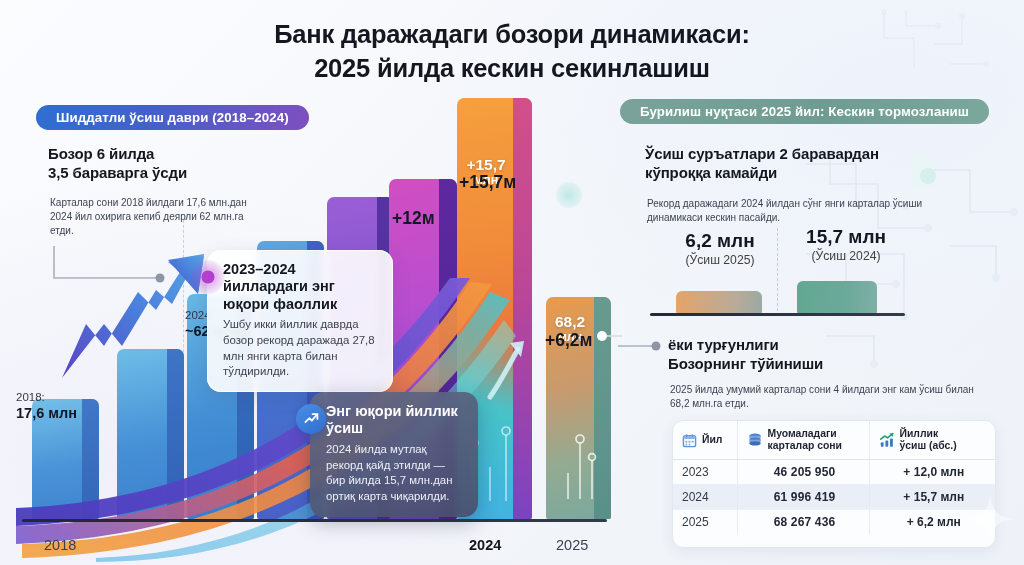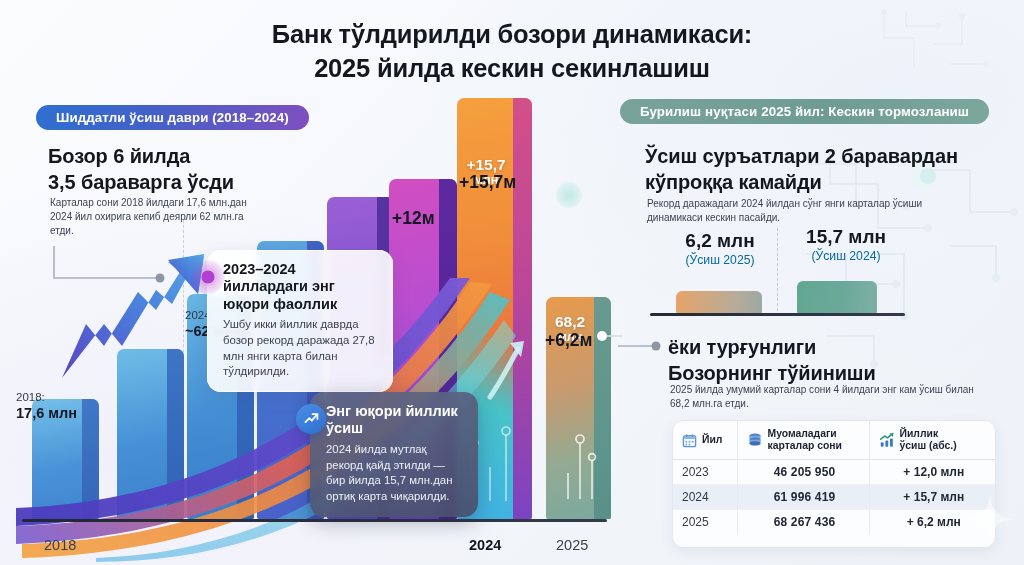--- a/index.html
+++ b/index.html
@@ -33,21 +33,21 @@
   .pill {
     position:absolute; height:25px; border-radius:14px;
     display:flex; align-items:center; justify-content:center;
     color:#fff; font-size:13.3px; font-weight:bold; letter-spacing:.1px;
     padding:11px 20px; white-space:nowrap;
   }
   .pill-left { left:36px; top:105px; background:linear-gradient(95deg,#2f6fd0 0%,#4361c8 42%,#7e4fc0 100%); }
   .pill-right { left:620px; top:99px; background:linear-gradient(95deg,#79a39a 0%,#6f9c92 55%,#7ba79c 100%); }
 
   
-  .h2 { position:absolute; font-size:20px; font-weight:bold; line-height:1.28; color:#14171f; letter-spacing:-.1px; }
+  .h2 { position:absolute; font-size:15px; font-weight:bold; line-height:1.28; color:#14171f; letter-spacing:-.1px; }
   .body-sm { position:absolute; font-size:10px; line-height:1.42; color:#3d4352; }
 
   
   #chart { position:absolute; left:0; top:160px; width:620px; height:405px; }
   #baseline { position:absolute; left:22px; bottom:43px; width:585px; height:3px;
               background:linear-gradient(90deg,#222733,#333a49); border-radius:2px; }
   .bar { position:absolute; bottom:46px; border-radius:7px 7px 2px 2px; overflow:hidden; }
   .bar .lite { position:absolute; inset:0; }
   .bar .edge { position:absolute; top:0; bottom:0; right:0; width:26%; }
   .bar-label-top {
@@ -96,21 +96,21 @@
     position:absolute; left:-14px; top:12px; width:30px; height:30px; border-radius:50%;
     background:linear-gradient(150deg,#4a8ee6,#2f6fd0);
     box-shadow:0 3px 9px rgba(40,80,150,.35);
     display:flex; align-items:center; justify-content:center;
   }
 
   
   .leader { position:absolute; pointer-events:none; }
   .stat { text-align:center; }
   .stat .big { font-size:19px; font-weight:bold; color:#14171f; line-height:1.1; }
-  .stat .sub { font-size:12.2px; color:#0369a1; margin-top:1px; }
+  .stat .sub { font-size:12.2px; color:#404040; margin-top:1px; }
   .stat-divider { position:absolute; width:1px; border-left:1px dashed #c3ccda; }
 
   .mini-base { position:absolute; height:3px; background:linear-gradient(90deg,#252a36,#343b4b); border-radius:2px; }
   .mini-bar { position:absolute; border-radius:6px 6px 1px 1px; }
 
   
   #table {
     position:absolute; left:672px; top:420px; width:324px; height:128px;
     background:rgba(255,255,255,.80);
     border:1px solid #e2e8f1; border-radius:11px;
@@ -178,21 +178,21 @@
       <circle cx="214" cy="62" r="4"></circle>
         <circle cx="196" cy="128" r="4"></circle>
       <circle cx="74" cy="214" r="4"></circle>
         <circle cx="30" cy="0" r="4"></circle>
     </g>
     <rect x="112" y="4" width="22" height="34" rx="5" fill="#e9f6f4" opacity=".9"></rect>
     <circle cx="128" cy="26" r="8" fill="#cdeeea" opacity=".9"></circle>
   </svg>
 
   <div class="title">
-    <div>Банк тўлдирилди бозори динамикаси:</div>
+    <div>Банк даражадаги бозори динамикаси:</div>
     <div>2025 йилда кескин секинлашиш</div>
   </div>
 
   <div class="pill pill-left">Шиддатли ўсиш даври (2018–2024)</div>
 
   <div class="h2" style="left:48px;top:144px;width:330px;">
     <div>Бозор 6 йилда</div>
     <div>3,5 бараварга ўсди</div>
   </div>
   <div class="body-sm" style="left:50px;top:196px;width:200px;">Карталар сони 2018 йилдаги 17,6 млн.дан 2024 йил охирига кепиб деярли 62 млн.га етди.</div>

